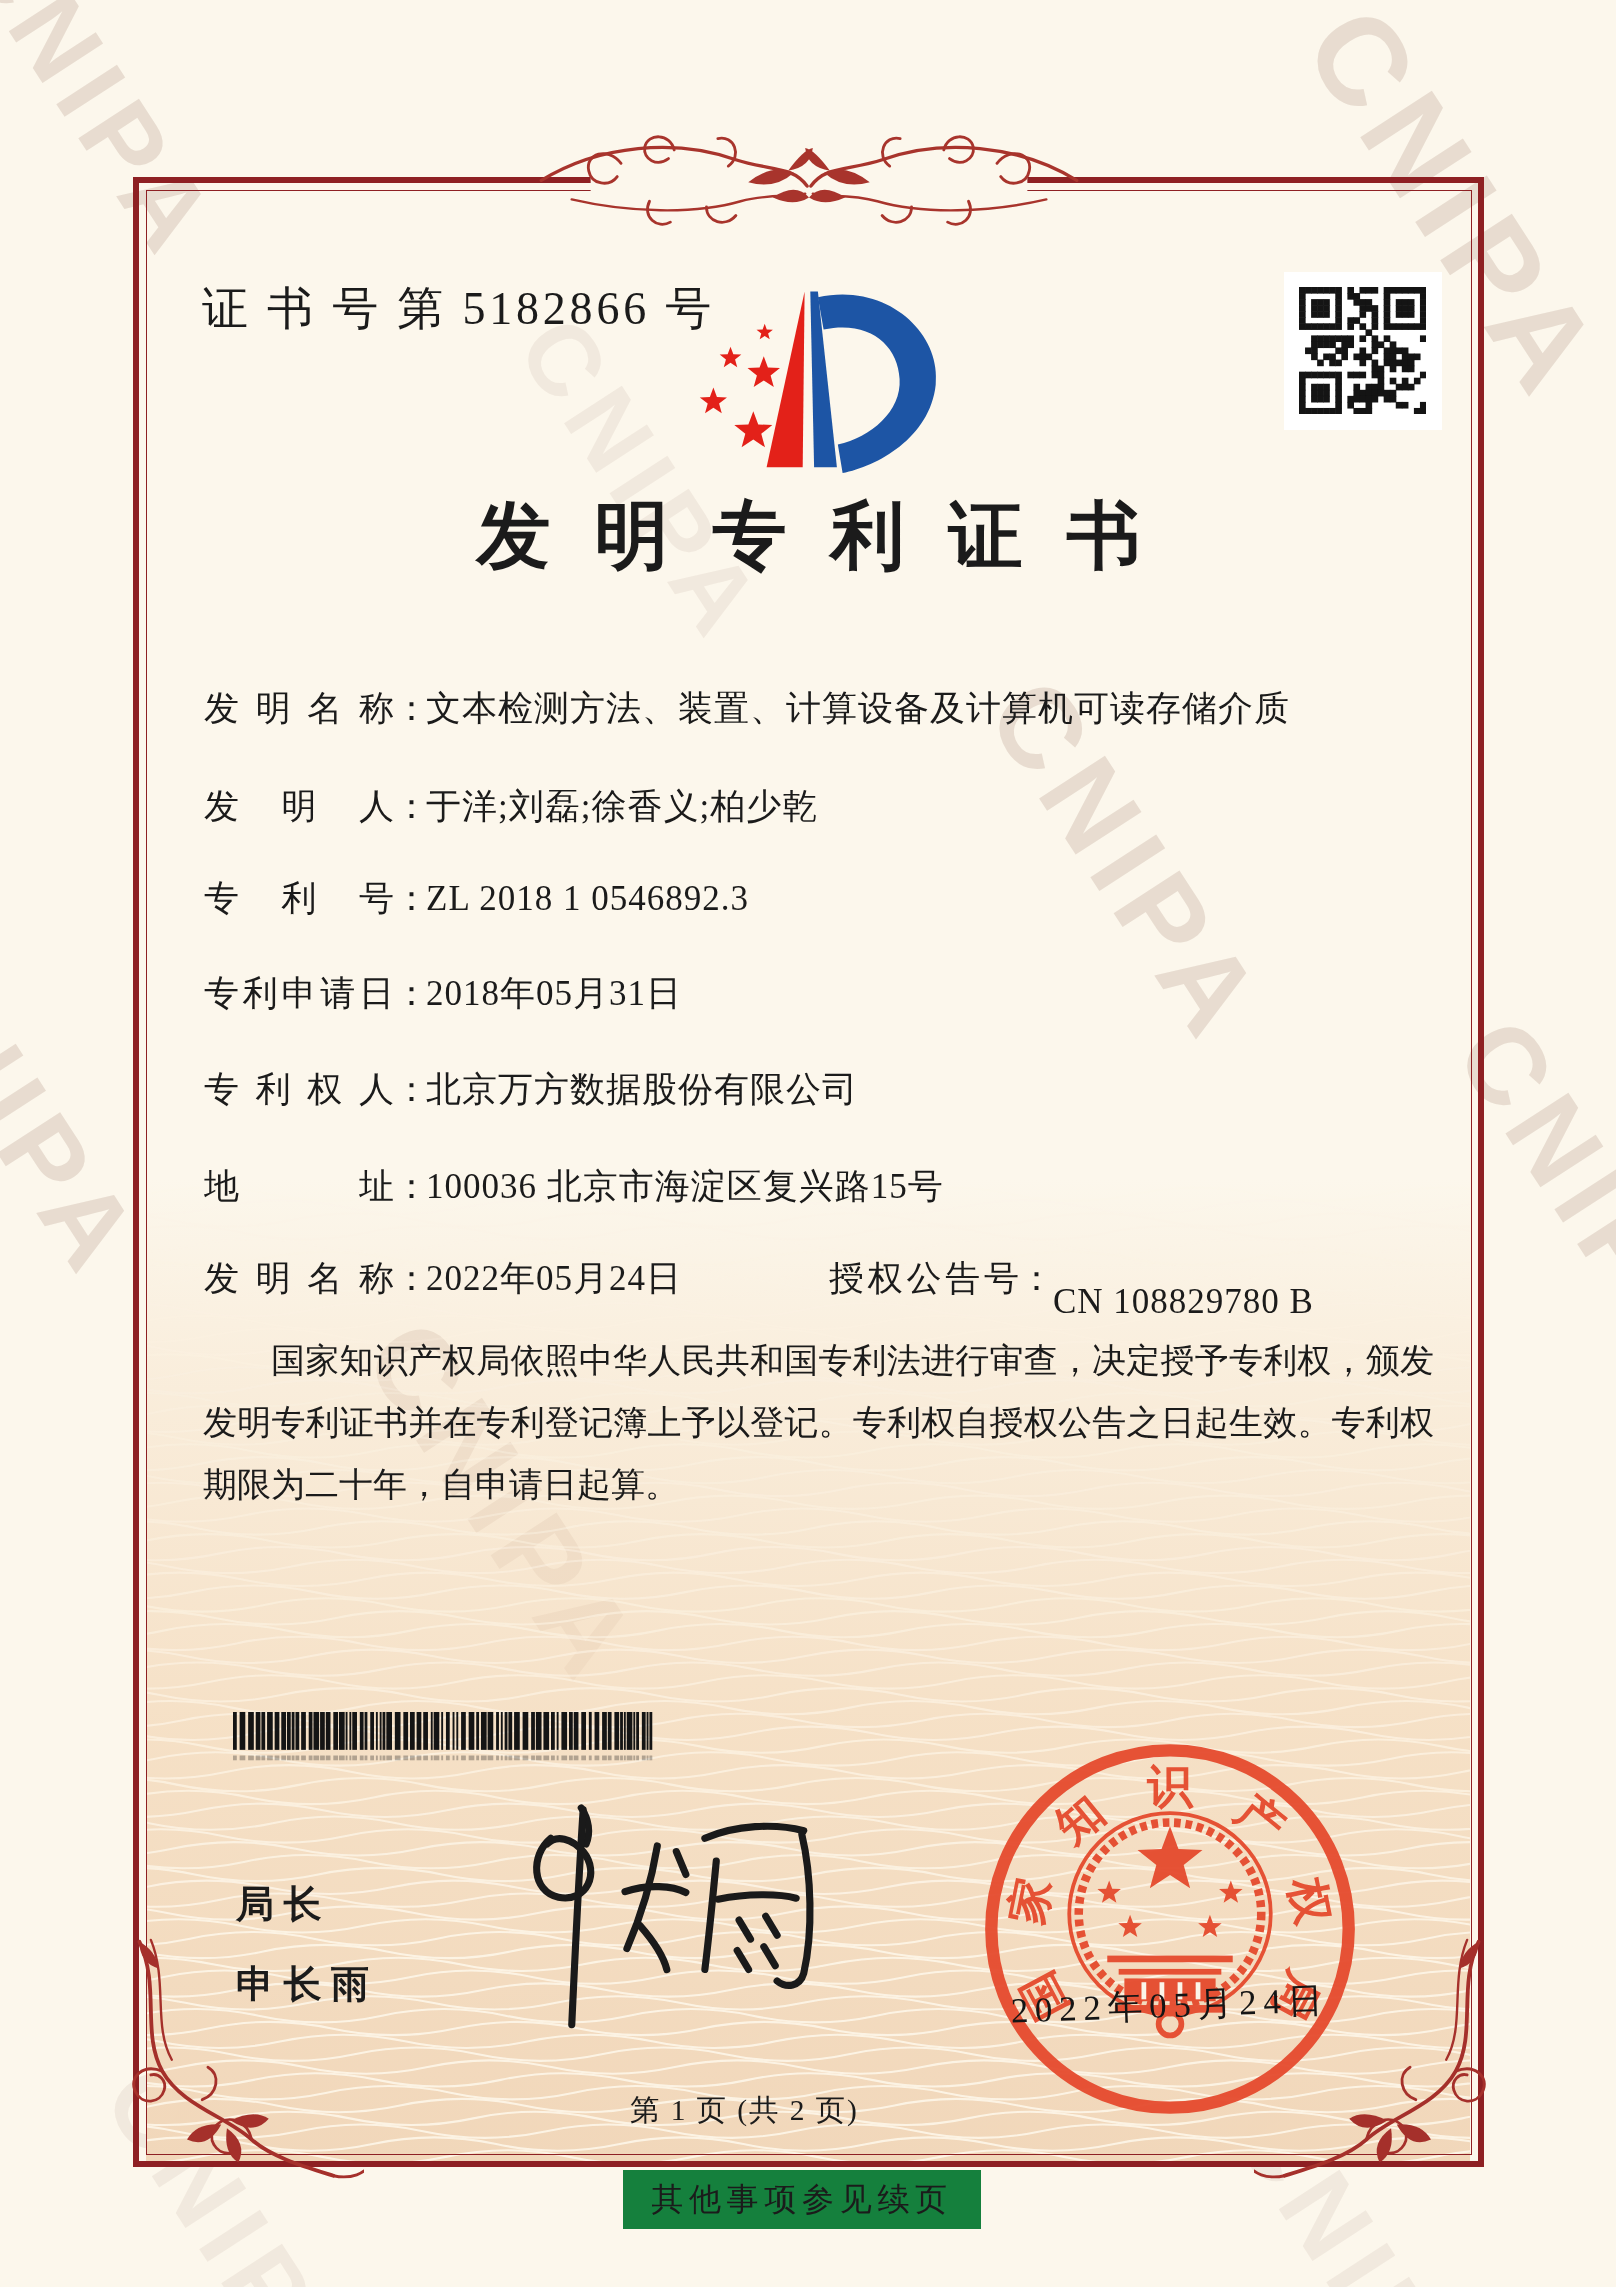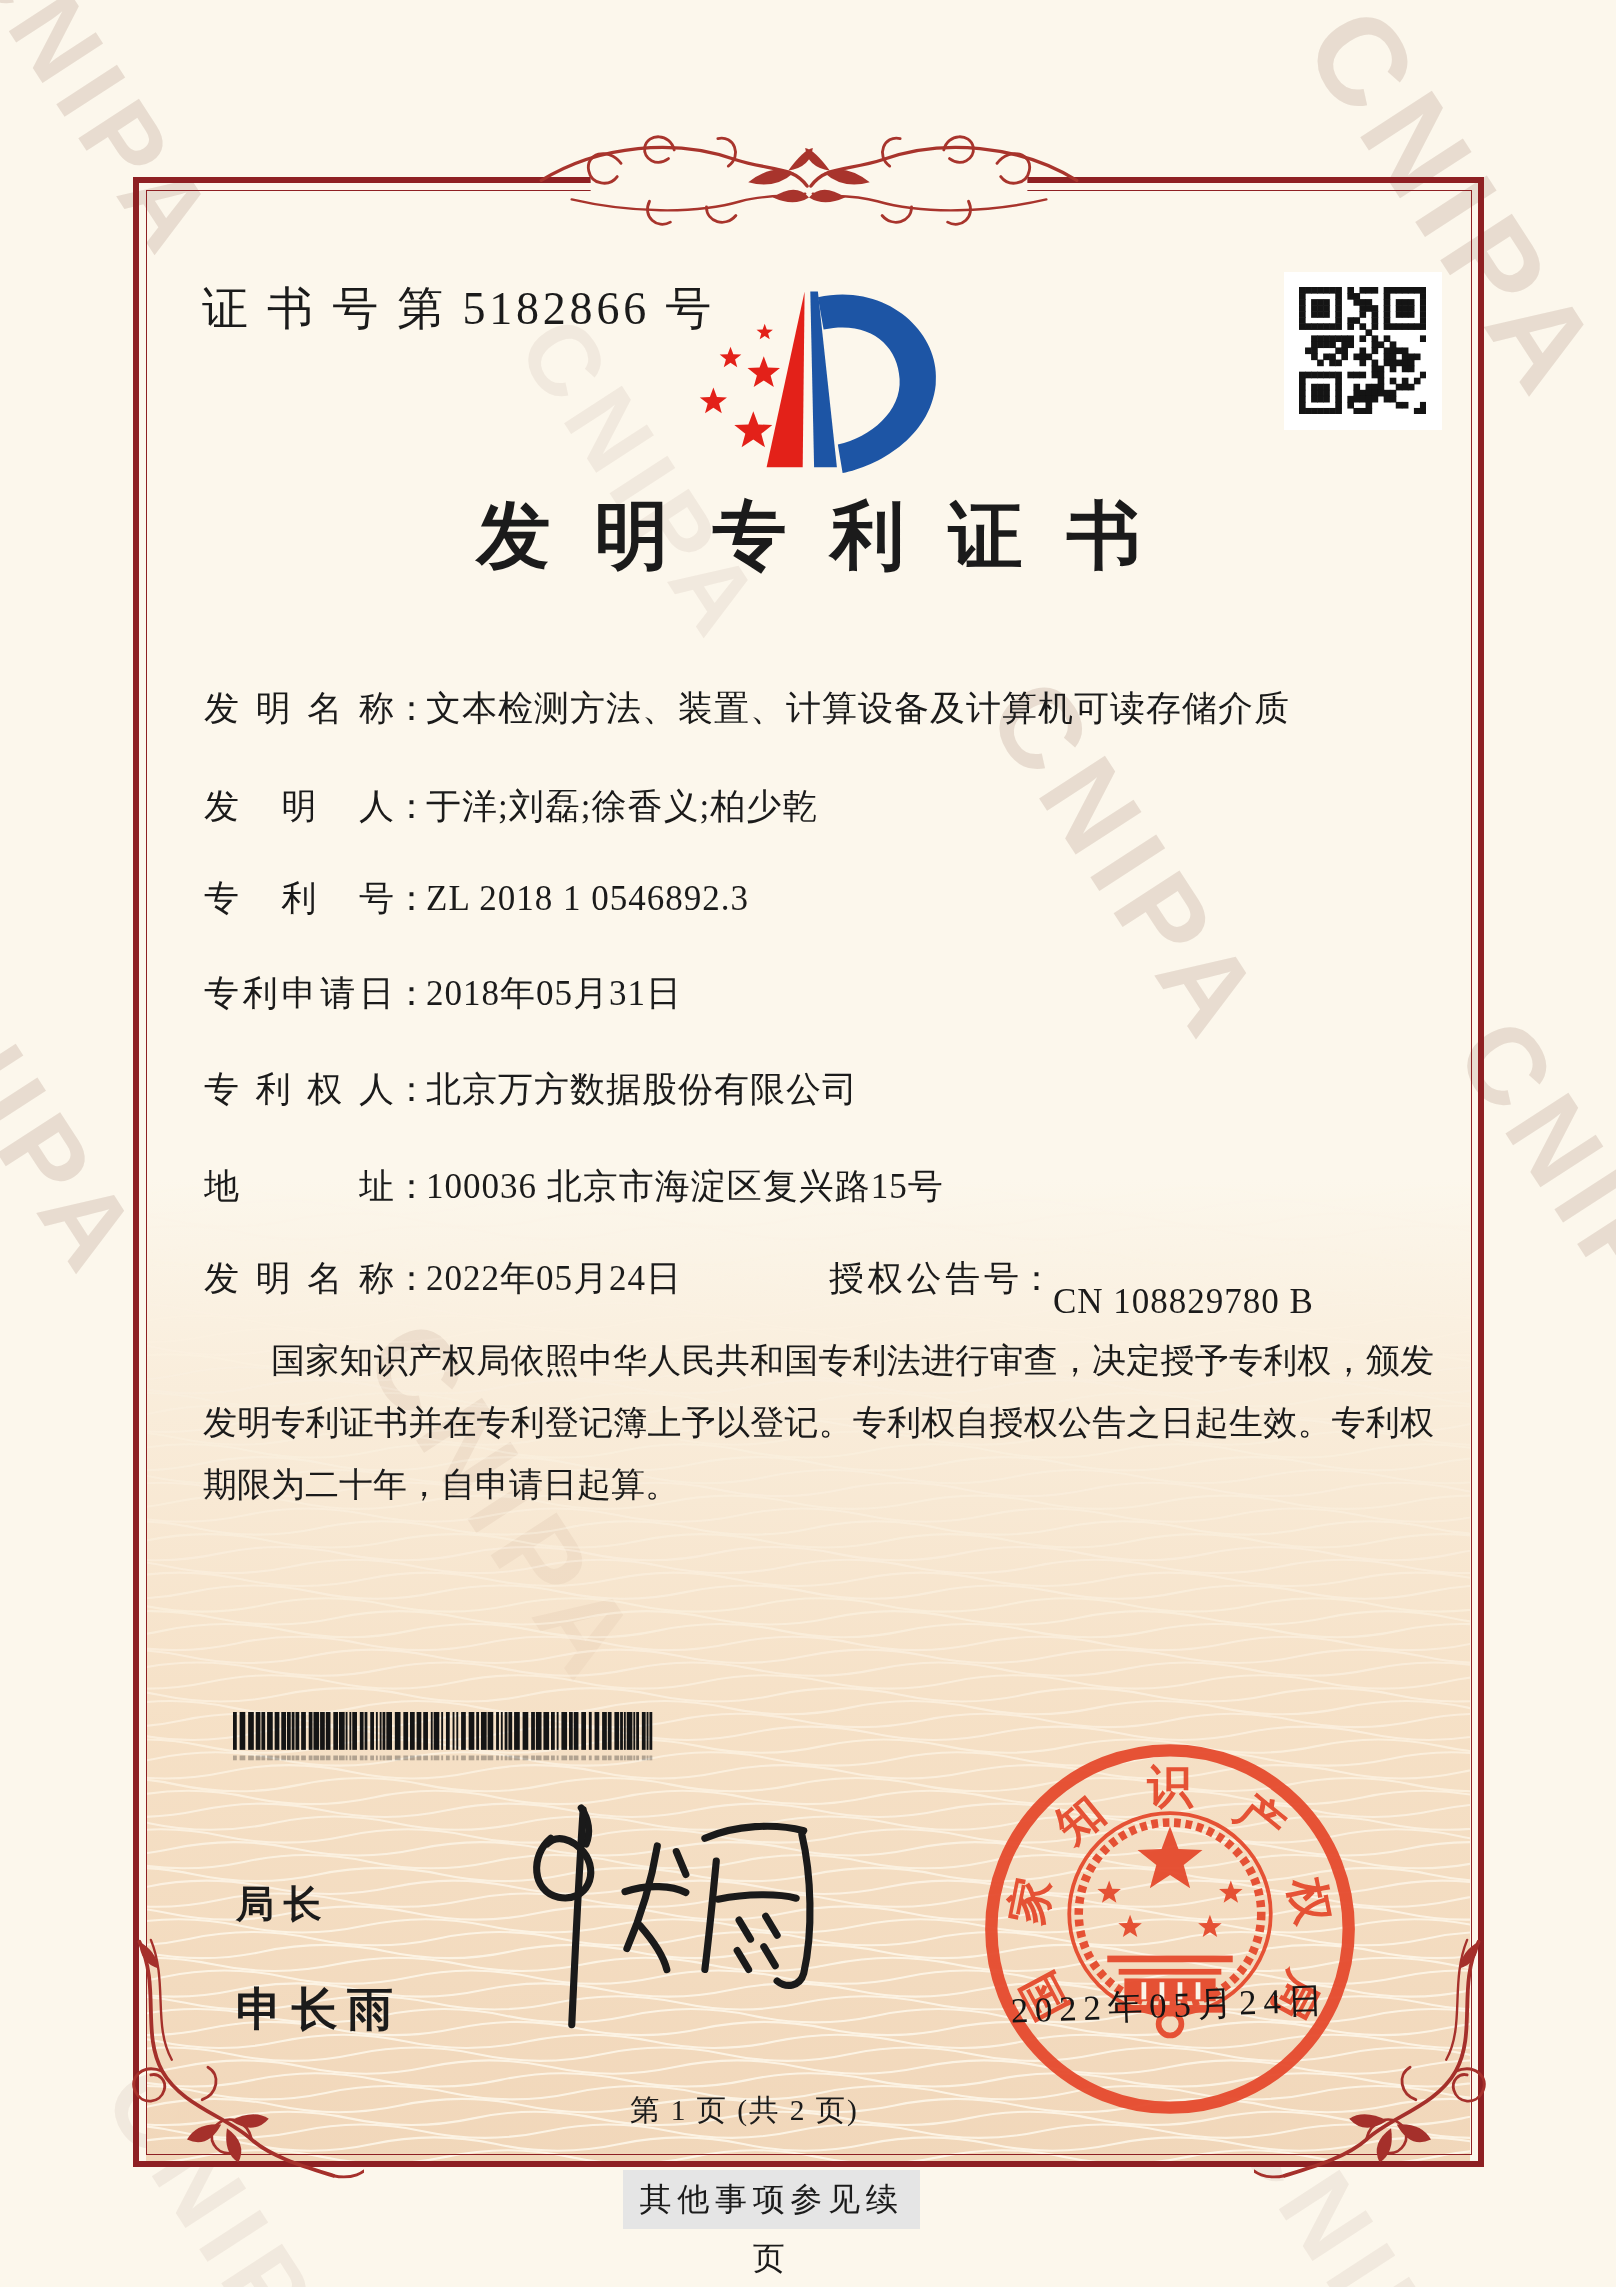--- a/index.html
+++ b/index.html
@@ -37,30 +37,30 @@
   .paras{position:absolute;left:203px;top:1330px;width:1231px;font-size:34px;line-height:62px;text-align:justify;}
   .paras p{margin:0;text-indent:2em;}
   
   .waves{position:absolute;left:146px;top:1179px;width:1324px;height:985px;
     background:linear-gradient(180deg,rgba(246,226,200,0) 0%,rgba(246,226,200,0.45) 20%,rgba(244,219,189,0.8) 55%,#f1d7ba 100%);}
   
   .barcode{position:absolute;left:232px;top:1712px;}
   
   .signer-title{position:absolute;left:236px;top:1879px;font-size:38px;font-weight:bold;letter-spacing:9.5px;
     font-family:"Liberation Sans","DejaVu Sans",sans-serif;}
-  .signer-name{position:absolute;left:236px;top:1959px;font-size:46px;font-weight:bold;letter-spacing:9.5px;
-    font-family:"Liberation Sans","DejaVu Sans",sans-serif;margin-top:20px;}
+  .signer-name{position:absolute;left:236px;top:1959px;font-size:38px;font-weight:bold;letter-spacing:9.5px;
+    font-family:"Liberation Sans","DejaVu Sans",sans-serif;}
   .signature{position:absolute;left:490px;top:1800px;}
   
   .seal{position:absolute;left:978px;top:1737px;width:384px;height:384px;}
   .seal-date{position:absolute;left:0;top:245px;width:384px;text-align:center;font-size:35px;letter-spacing:6.7px;
     color:#151515;transform:rotate(-2deg);}
   
   .pageinfo{position:absolute;left:630px;top:2091px;width:285px;font-size:29.5px;letter-spacing:1.9px;}
-  .notebox{position:absolute;left:623px;top:2170px;width:297px;height:59px;background:#e5e5e5;
+  .notebox{position:absolute;left:623px;top:2170px;width:358px;height:59px;background:#15803d;
     text-align:center;font-size:32px;letter-spacing:5.7px;line-height:59px;}
   
   .flourish{position:absolute;left:533px;top:112px;}
   .corner-bl{position:absolute;left:107px;top:1938px;}
   .corner-br{position:absolute;left:1254px;top:1938px;transform:scaleX(-1);}
   .qrbox{position:absolute;left:1284px;top:272px;width:158px;height:158px;background:#ffffff;}
   .logo{position:absolute;left:683px;top:278px;}
 </style>
 </head>
 <body>

